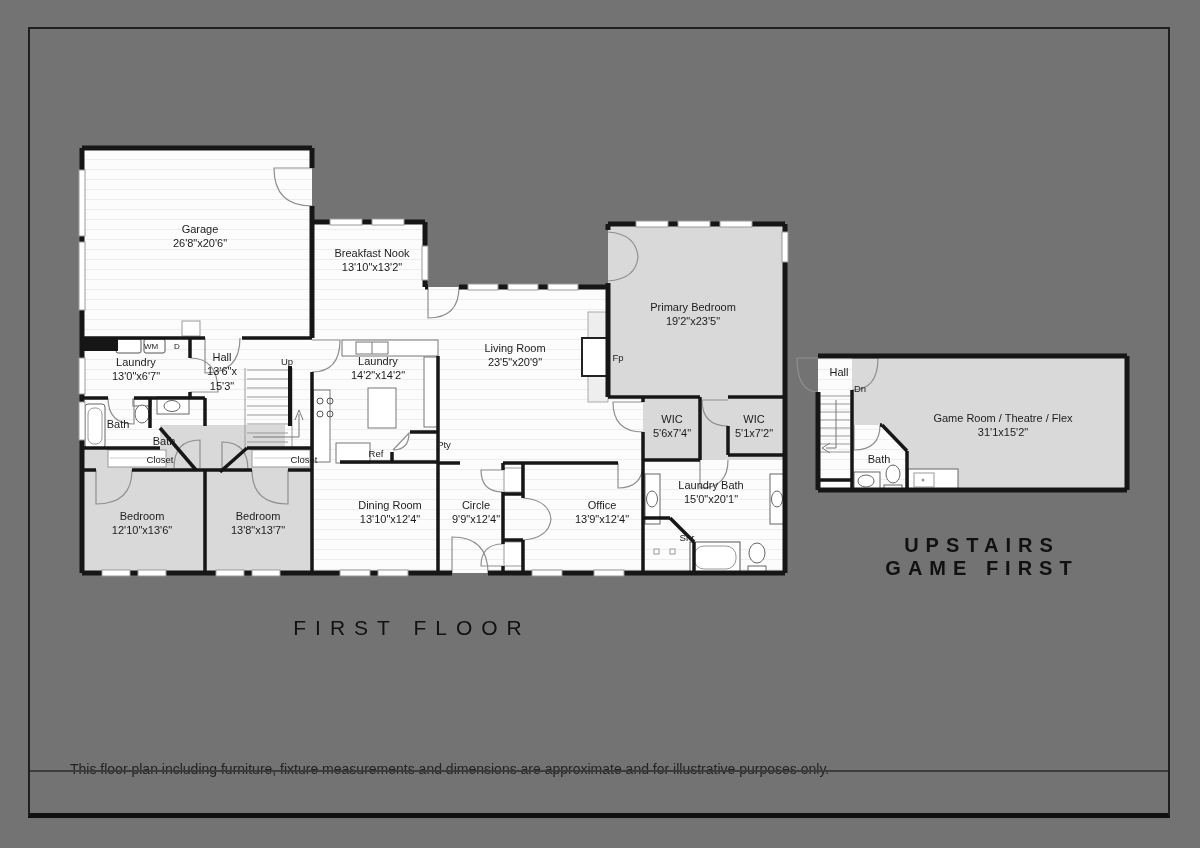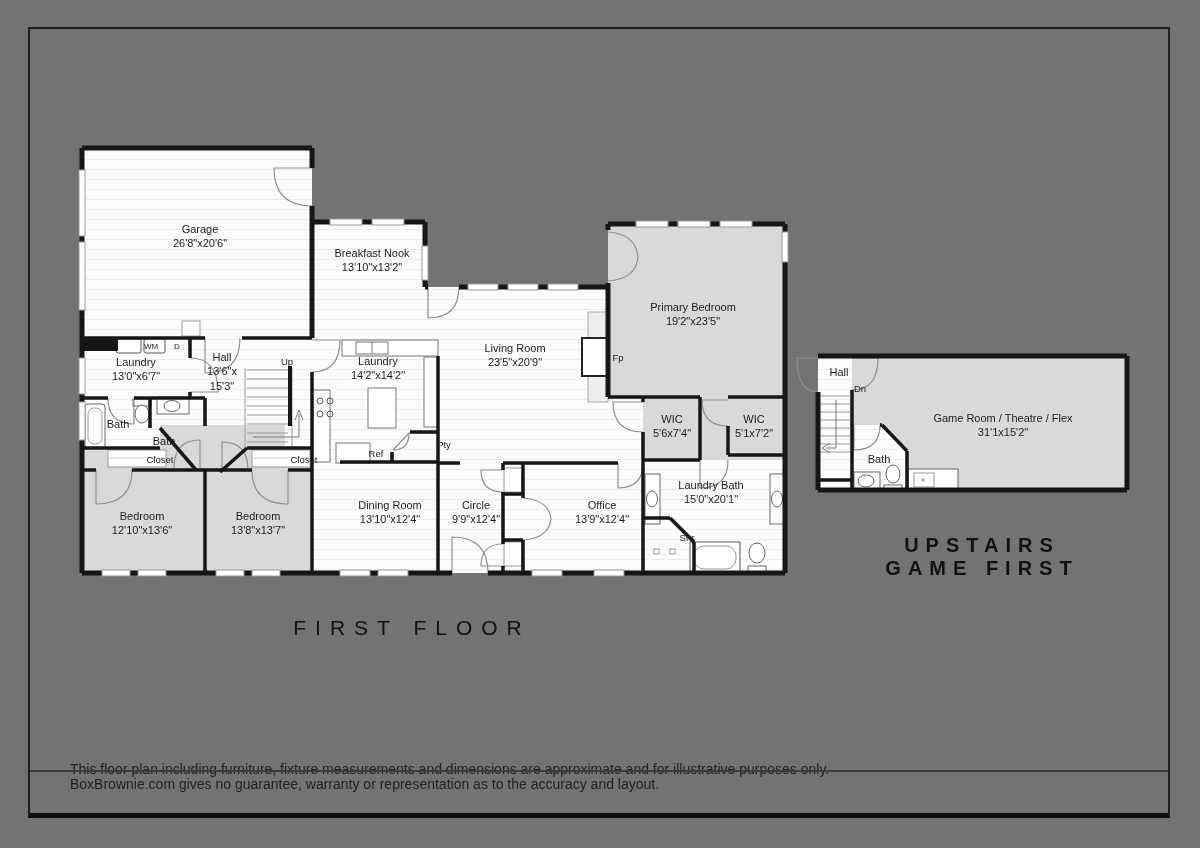--- a/index.html
+++ b/index.html
@@ -351,18 +351,17 @@
   <div class="slabel" style="left:664px;top:537px">Shr</div>
   <div class="slabel" style="left:137px;top:459px">Closet</div>
   <div class="slabel" style="left:281px;top:459px">Closet</div>
 
   <div class="section-title" style="left:412px;top:628px">FIRST FLOOR</div>
   <div class="section-title up" style="left:982px;top:545px">UPSTAIRS</div>
   <div class="section-title up" style="left:982px;top:568px">GAME FIRST</div>
 
   <div class="disclaimer">
     <div>This floor plan including furniture, fixture measurements and dimensions are approximate and for illustrative purposes only.</div>
-    <div>BoxBrownie.com gives no guarantee, warranty or representation as to the accuracy and layout.</div>
   </div>
   <div class="divider"></div>
 
   <div class="frame"></div>
 </div>
 
 </body></html>

